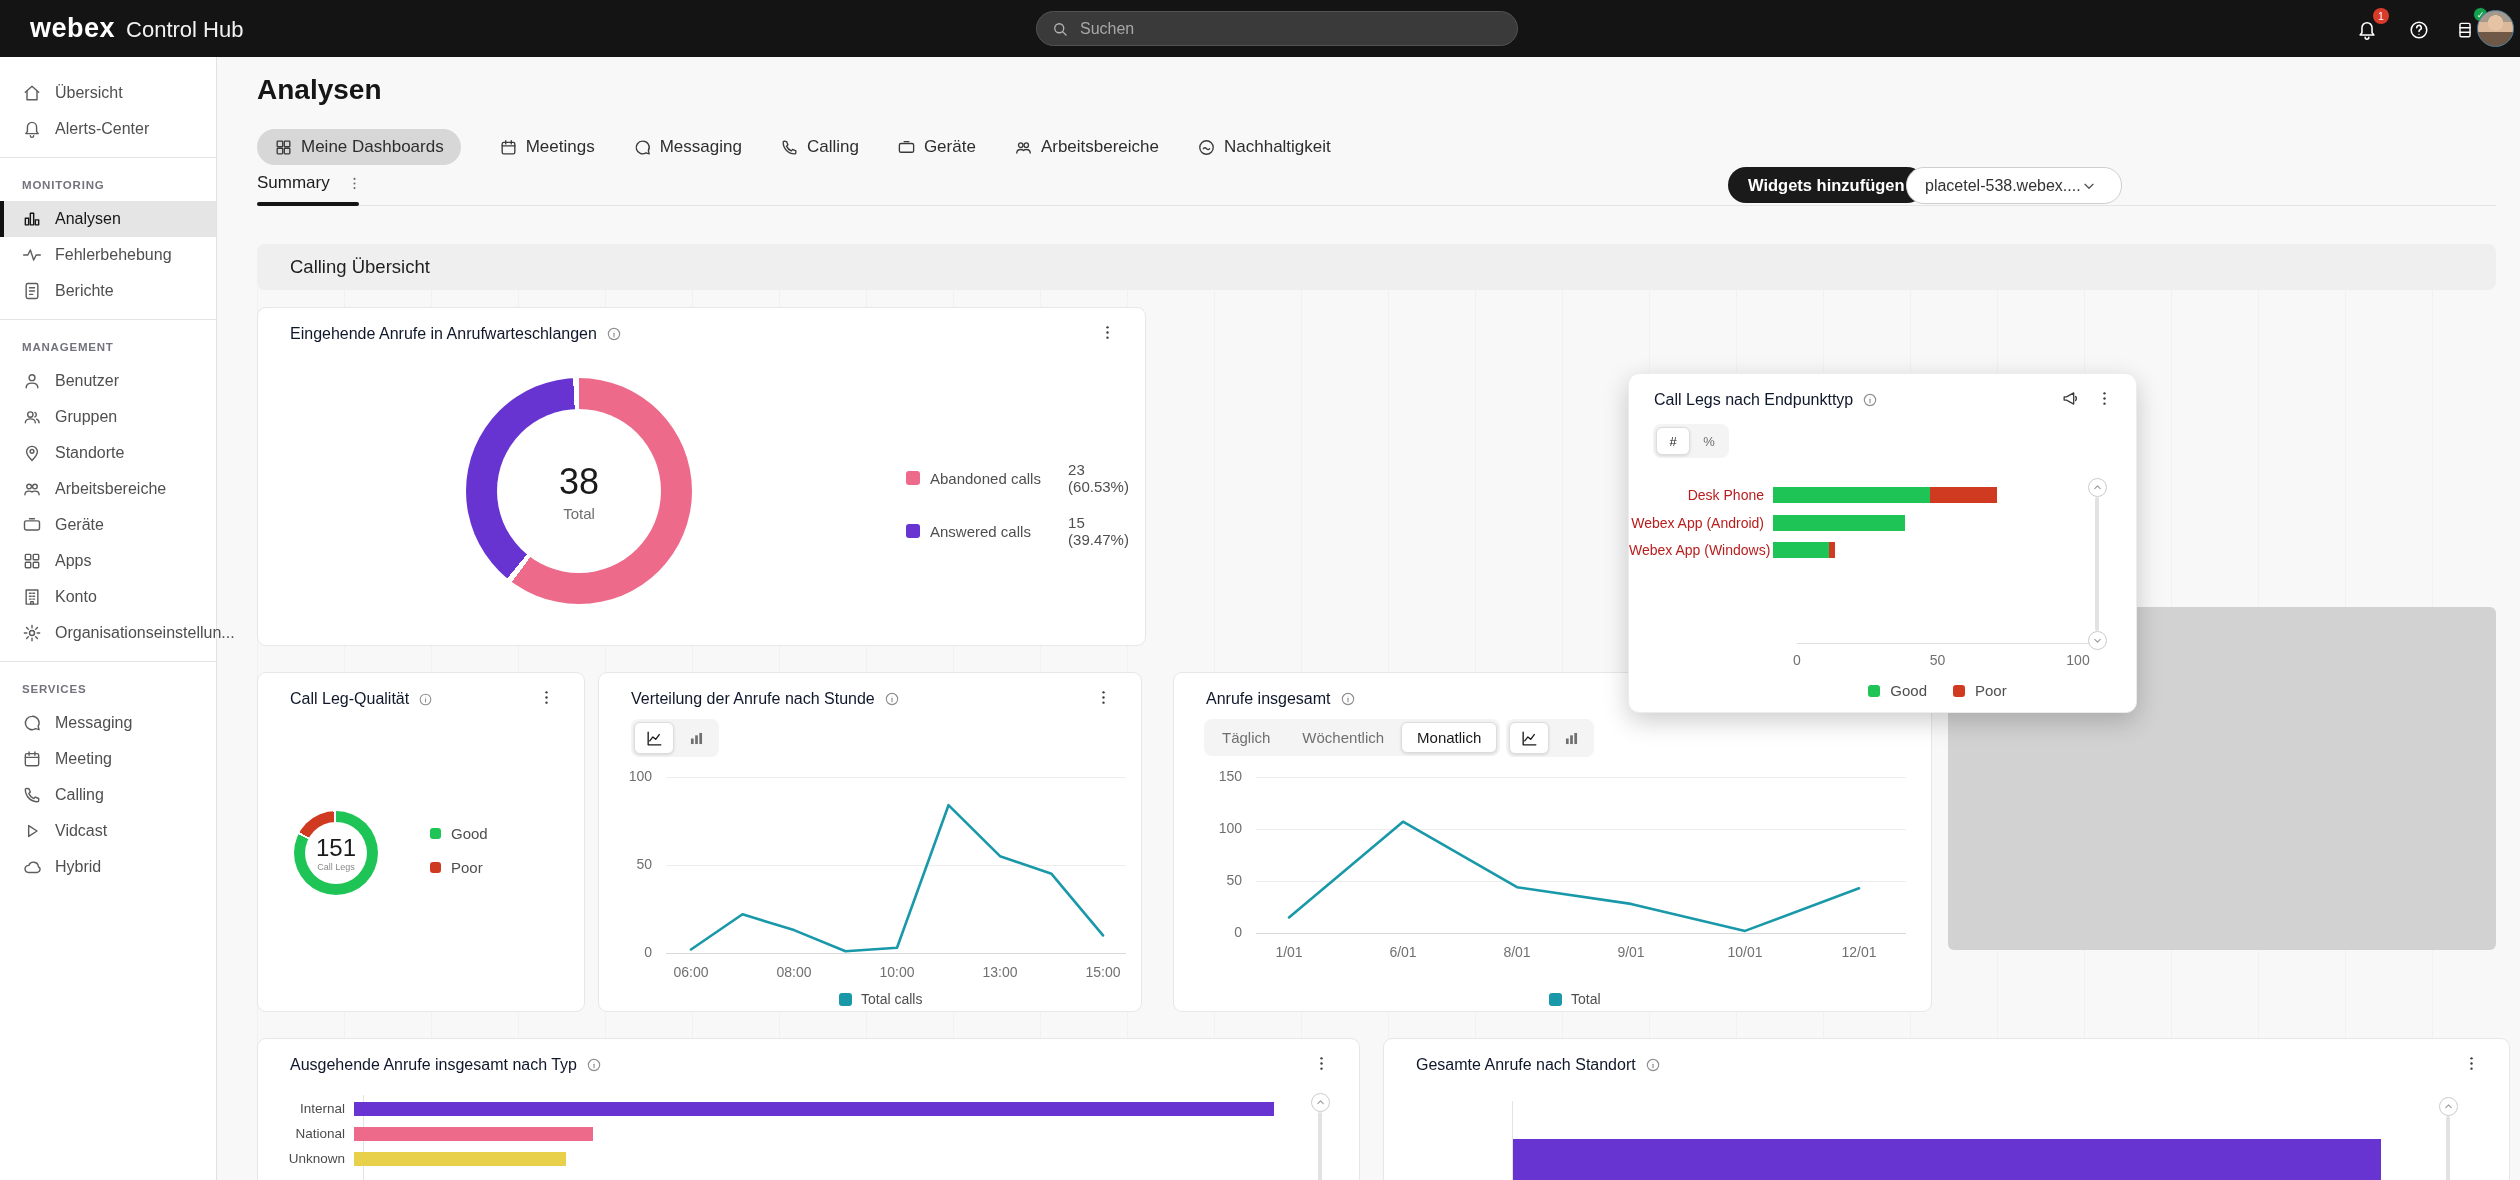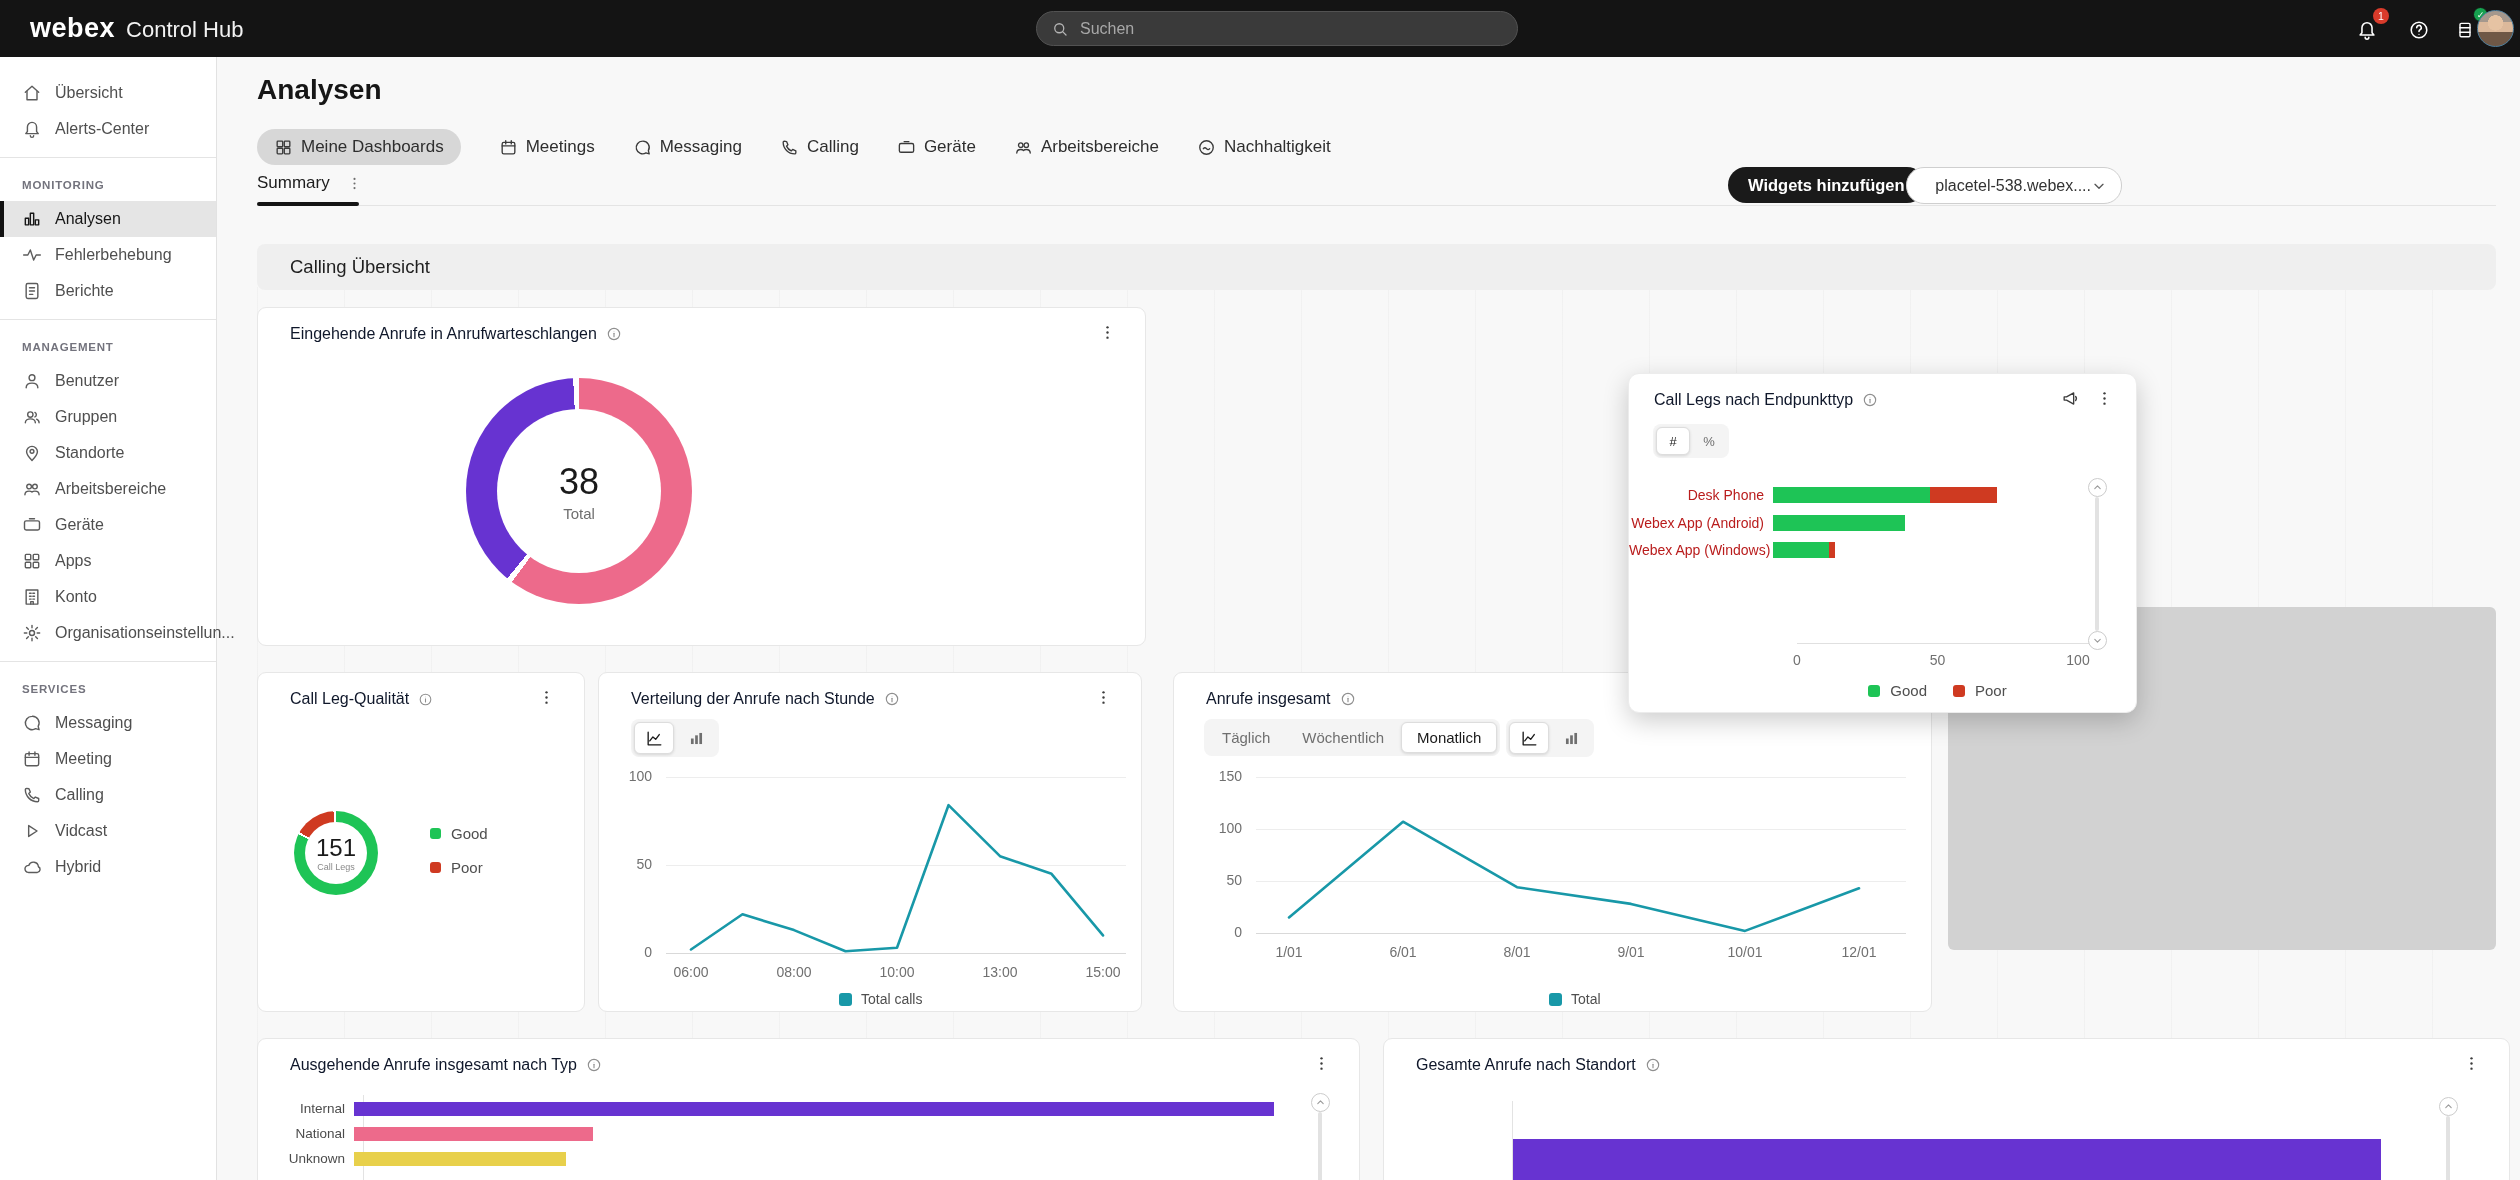--- a/index.html
+++ b/index.html
@@ -51,21 +51,21 @@
   .tab.active { background:#d7d7d7; border-radius:18px; padding:8px 17px; font-weight:500; }
 
   .subtab { position:absolute; left:40px; top:116px; display:flex; align-items:center; gap:16px; font-size:17px; color:#1c1c1c; z-index:2; }
   .subtab .kebab-sm { color:#6d6d6d; cursor:pointer; }
   .summary-underline { position:absolute; left:40px; top:145px; width:102px; height:4px; background:#141414; border-radius:2px; z-index:2; }
   .tabs-bottom-border { position:absolute; left:40px; right:24px; top:148px; height:1px; background:#e4e4e4; }
 
   .btn-black { position:absolute; left:1511px; top:110px; height:36px; background:#1a1a1a; color:#fff; border:none;
     border-radius:18px; padding:0 20px; font-size:16.5px; font-weight:600; font-family:inherit; cursor:pointer; z-index:2; }
   .org-dd { position:absolute; left:1689px; top:110px; width:216px; height:37px; background:#fff; border:1px solid #cfcfcf;
-    border-radius:18px; display:flex; align-items:center; justify-content:flex-end; padding:0 14px 0 18px;
+    border-radius:18px; display:flex; align-items:center; justify-content:flex-start; padding:0 14px 0 18px;
     font-size:16px; color:#333; cursor:pointer; z-index:2; }
   .org-dd svg { color:#555; }
   .date-ctl { position:absolute; left:1923px; top:110px; width:375px; height:37px; background:#fff; border:1px solid #cfcfcf;
     border-radius:18px; display:flex; align-items:center; padding:0 14px; gap:10px; font-size:16px; color:#222; cursor:pointer; z-index:2; }
   .date-ctl .bold { font-weight:700; }
   .date-ctl .vsep { width:1px; height:20px; background:#d5d5d5; margin:0 3px; }
   .date-ctl svg { color:#333; }
 
   .section-bar { position:absolute; left:40px; top:187px; width:2239px; height:46px; background:#efefef; border-radius:8px;
     display:flex; align-items:center; padding-left:33px; font-size:18.5px; font-weight:500; color:#1f1f1f; z-index:1; }
@@ -422,20 +422,32 @@
           <circle cx="12" cy="12" r="1.5" fill="currentColor" stroke="none"></circle>
           <circle cx="12" cy="18.5" r="1.5" fill="currentColor" stroke="none"></circle>
         </svg>
       </span>
     <div class="donut" id="queue-donut" style="background: conic-gradient(rgb(237, 106, 139) 0deg, rgb(237, 106, 139) 216.408deg, rgb(255, 255, 255) 216.408deg, rgb(255, 255, 255) 219.408deg, rgb(103, 51, 209) 219.408deg, rgb(103, 51, 209) 357deg, rgb(255, 255, 255) 357deg, rgb(255, 255, 255) 360deg);">
       <div class="hole">
         <span class="q-center-val">38</span>
         <span class="q-center-lab">Total</span>
       </div>
     </div>
+    <div id="queue-legend">
+        <div class="legend-row">
+          <span class="swatch" style="width:14px;height:14px;background:#ed6a8b"></span>
+          <span class="lab">Abandoned calls</span>
+          <span>23 (60.53%)</span>
+        </div>
+        <div class="legend-row">
+          <span class="swatch" style="width:14px;height:14px;background:#6733d1"></span>
+          <span class="lab">Answered calls</span>
+          <span>15 (39.47%)</span>
+        </div>
+      </div>
   </div>
 
   <div class="card" id="card-floating">
     <div class="card-title" style="left:25px;">
       <span>Call Legs nach Endpunkttyp</span>
       <span class="info-icon">
           <svg width="16" height="16" viewBox="0 0 24 24" fill="none" stroke="currentColor" stroke-width="1.7" stroke-linecap="round" stroke-linejoin="round" style="display:block">
             <circle cx="12" cy="12" r="8.5"></circle>
             <path d="M12 11v5"></path>
             <circle cx="12" cy="7.8" r="0.6" fill="currentColor" stroke="none"></circle>

